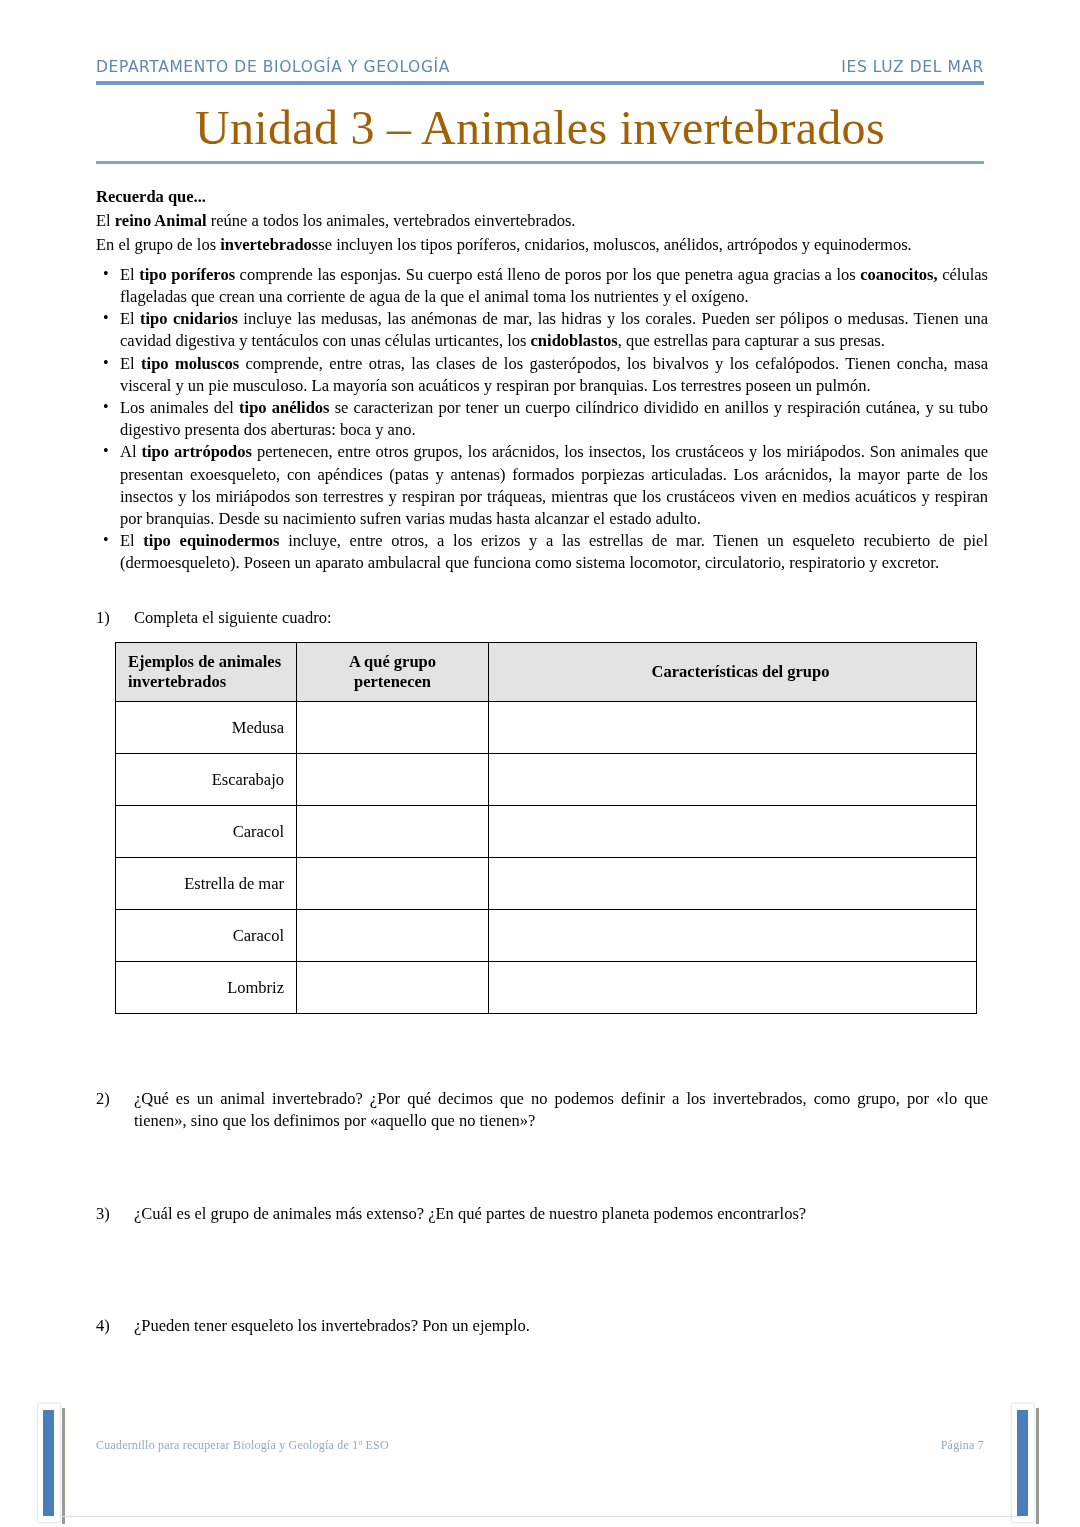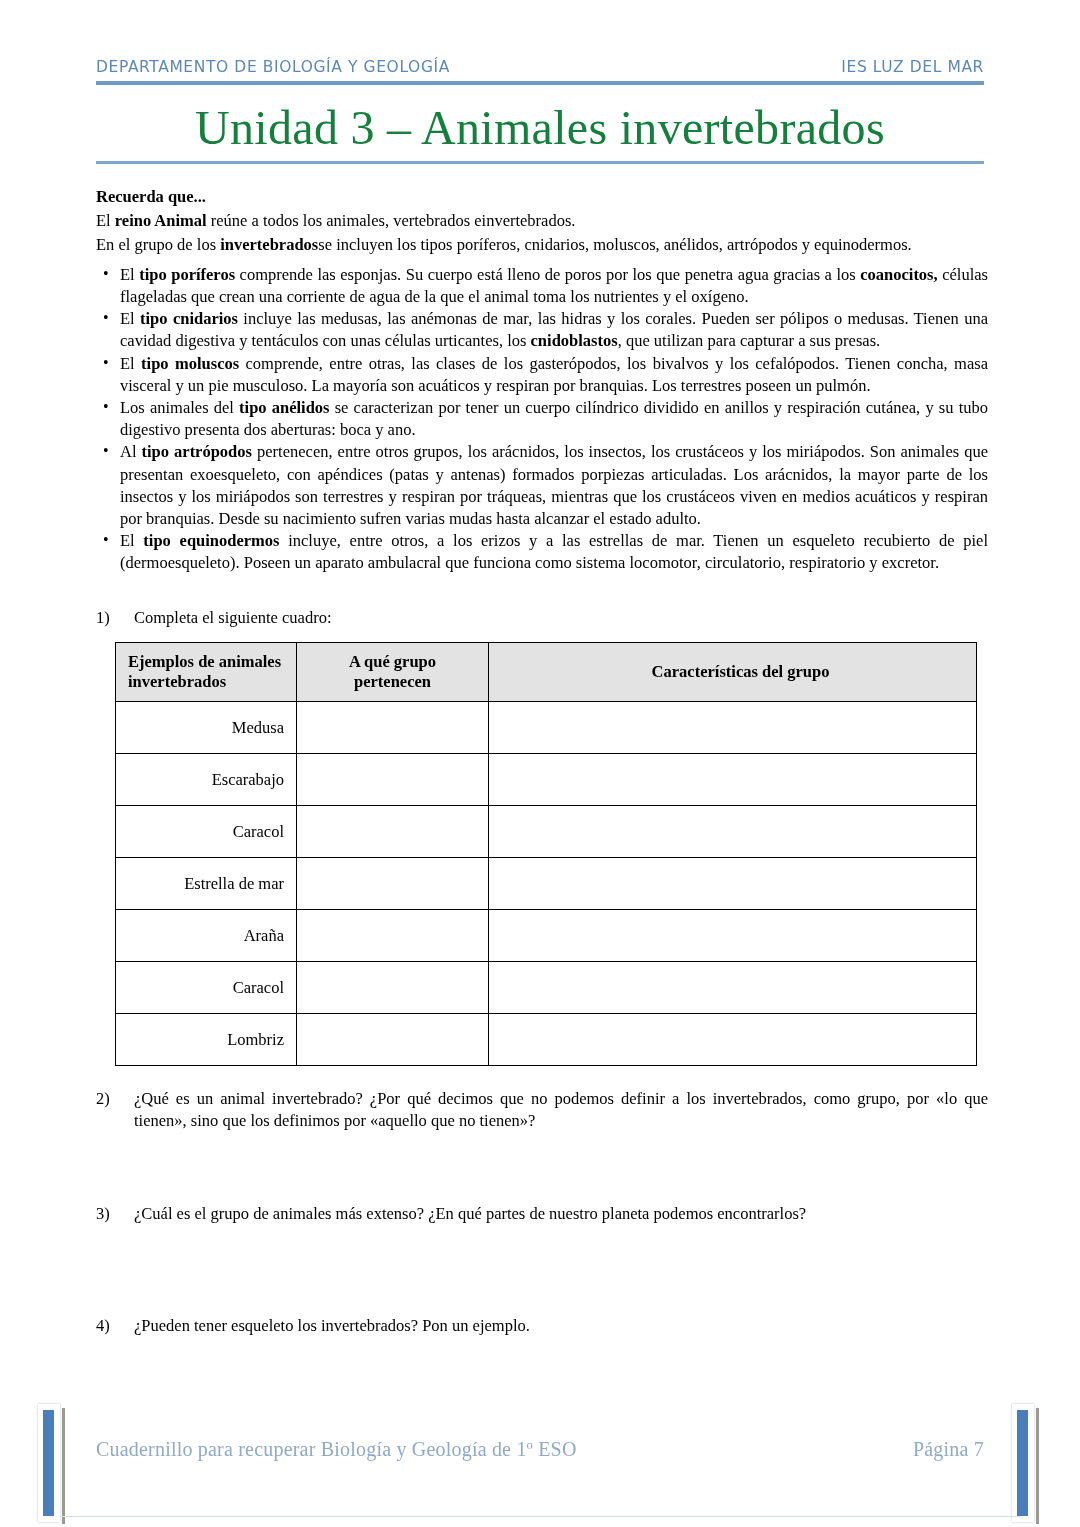--- a/index.html
+++ b/index.html
@@ -57,21 +57,21 @@
     position: absolute;
     left: 96px;
     top: 100px;
     width: 888px;
   }
   .doc-title {
     text-align: center;
     font-family: "Liberation Serif", "DejaVu Serif", serif;
     font-size: 48px;
     font-weight: 400;
-    color: #15803d;
+    color: #a16207;
     line-height: 1.18;
     letter-spacing: 0.3px;
     white-space: nowrap;
   }
   .title-rule {
     margin-top: 4px;
     height: 3px;
     background: #7fa6cd;
     width: 100%;
   }
@@ -169,21 +169,21 @@
   
   .doc-footer {
     position: absolute;
     left: 96px;
     top: 1438px;
     width: 888px;
     display: flex;
     justify-content: space-between;
     align-items: baseline;
     font-family: "Liberation Serif", "DejaVu Serif", serif;
-    font-size: 20px;
+    font-size: 12px;
     color: #8fa9c6;
     letter-spacing: 0.2px;
   }
   .footer-rule {
     position: absolute;
     left: 60px;
     top: 1516px;
     width: 960px;
     height: 1px;
     background: #d6dee8;
@@ -239,21 +239,21 @@
     <p class="p-line bold-lead">Recuerda que...</p>
 
     <p class="p-line"><span>El </span><b>reino Animal</b><span> reúne a todos los animales, vertebrados einvertebrados.</span></p>
 
     <p class="p-line"><span>En el grupo de los </span><b>invertebrados</b><span>se incluyen los tipos poríferos, cnidarios, moluscos, anélidos, artrópodos y equinodermos.</span></p>
 
     <ul class="bullet-list">
 
       <li class="bullet-item"><span>El </span><b>tipo poríferos</b><span> comprende las esponjas. Su cuerpo está lleno de poros por los que penetra agua gracias a los </span><b>coanocitos,</b><span> células flageladas que crean una corriente de agua de la que el animal toma los nutrientes y el oxígeno.</span></li>
 
-      <li class="bullet-item"><span>El </span><b>tipo cnidarios</b><span> incluye las medusas, las anémonas de mar, las hidras y los corales. Pueden ser pólipos o medusas. Tienen una cavidad digestiva y tentáculos con unas células urticantes, los </span><b>cnidoblastos</b><span>, que utilizan para capturar a sus presas.</span></li>
+      <li class="bullet-item"><span>El </span><b>tipo cnidarios</b><span> incluye las medusas, las anémonas de mar, las hidras y los corales. Pueden ser pólipos o medusas. Tienen una cavidad digestiva y tentáculos con unas células urticantes, los </span><b>cnidoblastos</b><span>, que estrellas para capturar a sus presas.</span></li>
 
       <li class="bullet-item"><span>El </span><b>tipo moluscos</b><span> comprende, entre otras, las clases de los gasterópodos, los bivalvos y los cefalópodos. Tienen concha, masa visceral y un pie musculoso. La mayoría son acuáticos y respiran por branquias. Los terrestres poseen un pulmón.</span></li>
 
       <li class="bullet-item"><span>Los animales del </span><b>tipo anélidos</b><span> se caracterizan por tener un cuerpo cilíndrico dividido en anillos y respiración cutánea, y su tubo digestivo presenta dos aberturas: boca y ano.</span></li>
 
       <li class="bullet-item"><span>Al </span><b>tipo artrópodos</b><span> pertenecen, entre otros grupos, los arácnidos, los insectos, los crustáceos y los miriápodos. Son animales que presentan exoesqueleto, con apéndices (patas y antenas) formados porpiezas articuladas. Los arácnidos, la mayor parte de los insectos y los miriápodos son terrestres y respiran por tráqueas, mientras que los crustáceos viven en medios acuáticos y respiran por branquias. Desde su nacimiento sufren varias mudas hasta alcanzar el estado adulto.</span></li>
 
       <li class="bullet-item"><span>El </span><b>tipo equinodermos</b><span> incluye, entre otros, a los erizos y a las estrellas de mar. Tienen un esqueleto recubierto de piel (dermoesqueleto). Poseen un aparato ambulacral que funciona como sistema locomotor, circulatorio, respiratorio y excretor.</span></li>
 
     </ul>
@@ -293,25 +293,20 @@
           <td>Caracol</td>
           <td></td>
           <td></td>
         </tr>
         <tr>
           <td>Estrella de mar</td>
           <td></td>
           <td></td>
         </tr>
         <tr>
-          <td>Araña</td>
-          <td></td>
-          <td></td>
-        </tr>
-        <tr>
           <td>Caracol</td>
           <td></td>
           <td></td>
         </tr>
         <tr>
           <td>Lombriz</td>
           <td></td>
           <td></td>
         </tr>
       </tbody>

